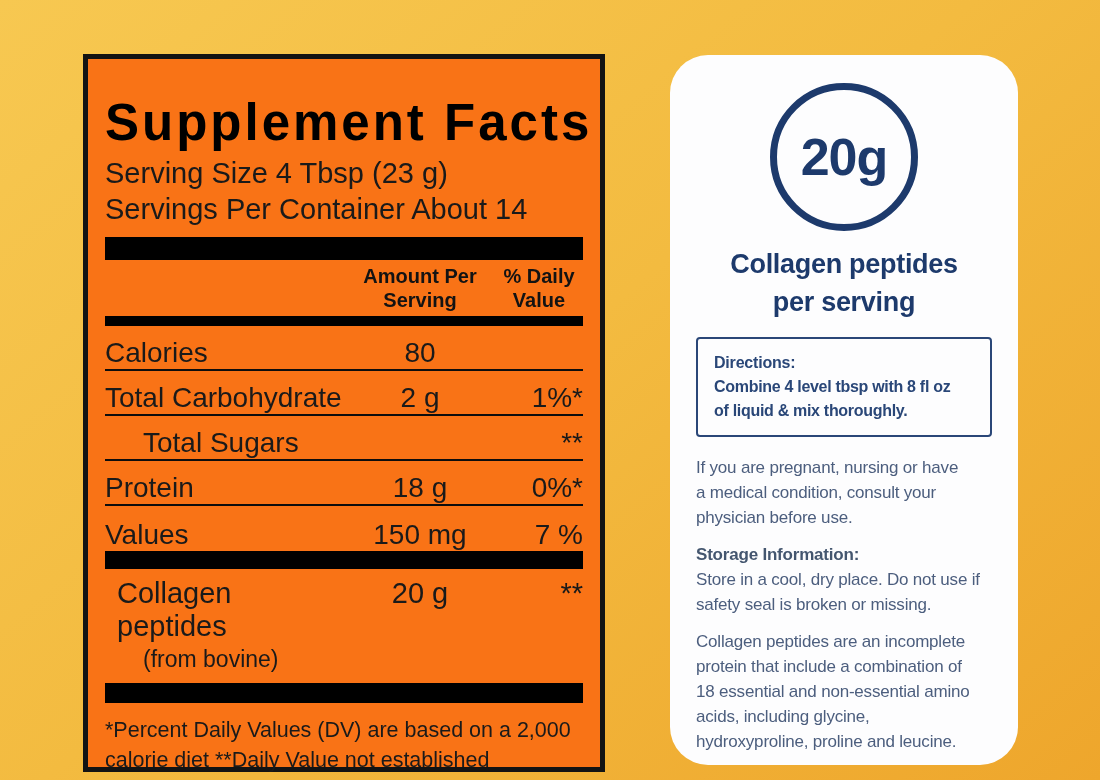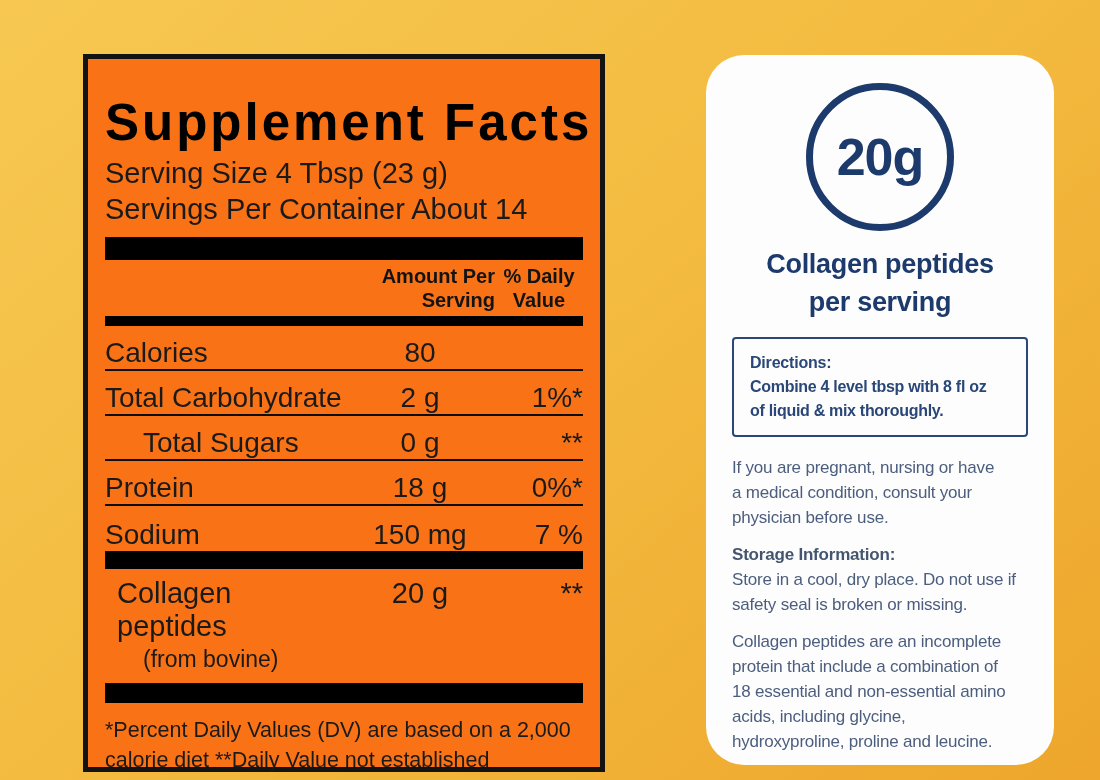--- a/index.html
+++ b/index.html
@@ -34,21 +34,21 @@
   .bar-mid { height:10px; }
   .bar-thick18 { height:18px; }
   .bar-thick20 { height:20px; }
 
   .hdr-row { display:flex; height:56px; padding-top:4px; }
   .hdr-spacer { flex:1; }
   .hdr-col {
     font-size:20px; font-weight:bold; line-height:24px;
     text-align:center; white-space:pre-line;
   }
-  .hdr-amt { width:150px;text-align:right; }
+  .hdr-amt { width:150px; }
   .hdr-dv  { width:88px; }
 
   .row {
     display:flex; align-items:flex-end;
     height:45px;
     border-bottom:2px solid #0d0d0d;
     font-size:28px; color:#1a1a1a;
   }
   .row.no-border { border-bottom:none; }
   .row .n-name { flex:1; }
@@ -63,21 +63,21 @@
 
   .footnote {
     margin-top:12px;
     font-size:21.5px; line-height:30px;
     white-space:pre-line;
     color:#1a1a1a;
   }
 
   
   .info {
-    position:absolute; left:706px; top:55px;
+    position:absolute; left:670px; top:55px;
     width:348px; height:710px;
     background:#fdfdfe;
     border-radius:38px;
     padding:0 26px;
     color:#4c5e7e;
   }
   .badge-circle {
     width:148px; height:148px;
     border:7px solid #1d3a6c;
     border-radius:50%;
@@ -144,30 +144,29 @@
     <div class="n-amt">80</div>
     <div class="n-dv"></div>
   </div>
   <div class="row">
     <div class="n-name">Total Carbohydrate</div>
     <div class="n-amt">2 g</div>
     <div class="n-dv">1%*</div>
   </div>
   <div class="row indent">
     <div class="n-name">Total Sugars</div>
-    <div class="n-amt">0 g</div>
     <div class="n-dv">**</div>
   </div>
   <div class="row">
     <div class="n-name">Protein</div>
     <div class="n-amt">18 g</div>
     <div class="n-dv">0%*</div>
   </div>
   <div class="row no-border">
-    <div class="n-name">Sodium</div>
+    <div class="n-name">Values</div>
     <div class="n-amt">150 mg</div>
     <div class="n-dv">7 %</div>
   </div>
 
   <div class="bar bar-thick18"></div>
 
   <div class="extra-row">
     <div class="extra-main">
       <div class="n-name">Collagen peptides</div>
       <div class="n-amt">20 g</div>

